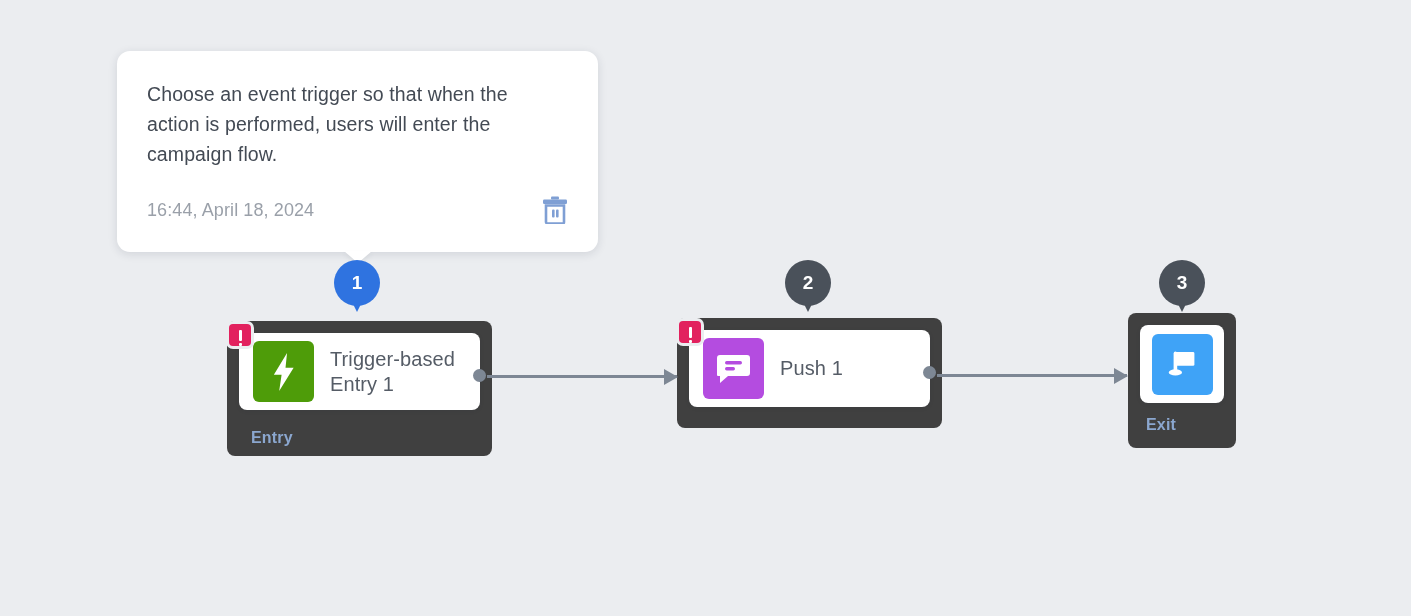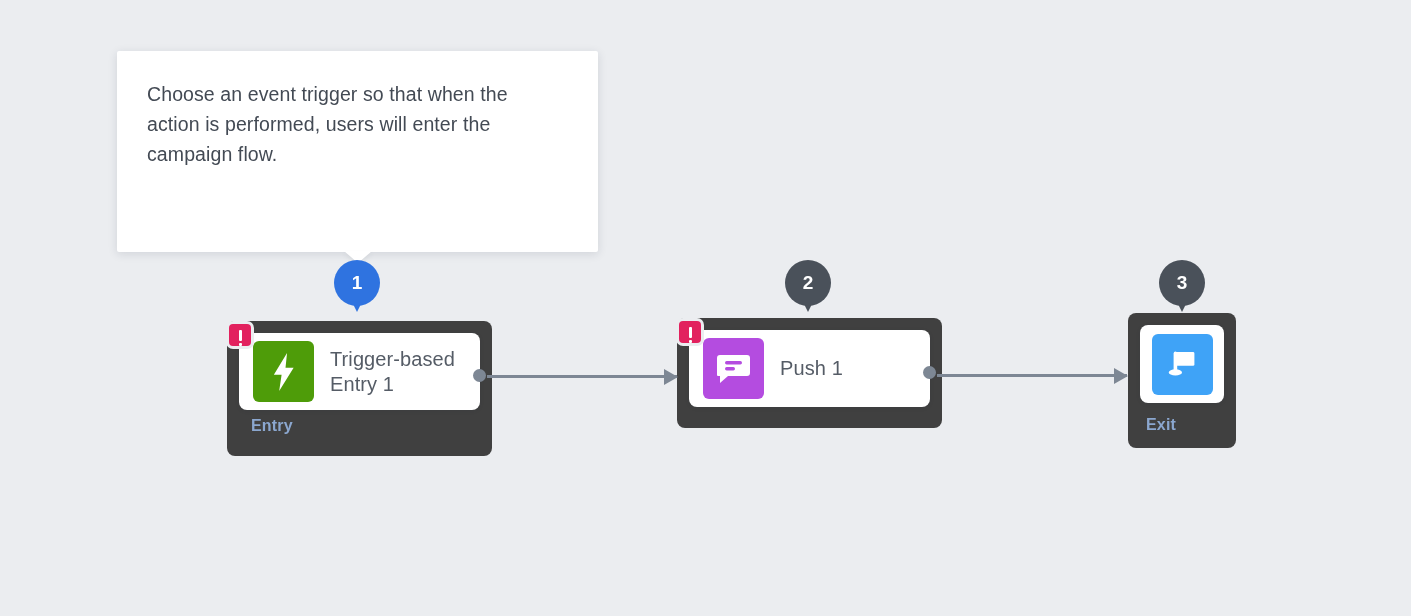--- a/index.html
+++ b/index.html
@@ -23,21 +23,21 @@
   }
 
   
   .tooltip-card {
     position: absolute;
     left: 117px;
     top: 51px;
     width: 481px;
     height: 201px;
     background: #ffffff;
-    border-radius: 2px;
+    border-radius: 13px;
     box-shadow: 0 2px 10px rgba(32, 42, 60, 0.13);
     box-sizing: border-box;
     padding: 28px 19px 0 30px;
   }
   .tooltip-text {
     font-size: 19.5px;
     line-height: 30px;
     color: #434a54;
     letter-spacing: 0.1px;
     width: 390px;
@@ -214,20 +214,30 @@
     border-left: 14px solid #7d8794;
   }
 </style>
 </head>
 <body>
 
 <div id="canvas">
 
   <div class="tooltip-card">
     <div class="tooltip-text">Choose an event trigger so that when the action is performed, users will enter the campaign flow.</div>
+    <div class="tooltip-footer">
+      <div class="tooltip-date">16:44, April 18, 2024</div>
+      <svg class="trash-btn" viewBox="0 0 26 28">
+        <rect x="9" y="0.5" width="8" height="3" rx="1" fill="#7f9fd4"></rect>
+        <rect x="1" y="3.5" width="24" height="4.5" rx="1.2" fill="#7f9fd4"></rect>
+        <path d="M4 9.5 h18 v16.5 a1.6 1.6 0 0 1 -1.6 1.6 h-14.8 a1.6 1.6 0 0 1 -1.6 -1.6 z" fill="none" stroke="#7f9fd4" stroke-width="2.6"></path>
+        <rect x="10" y="13.5" width="2.6" height="8" rx="1" fill="#7f9fd4"></rect>
+        <rect x="14" y="13.5" width="2.6" height="8" rx="1" fill="#7f9fd4"></rect>
+      </svg>
+    </div>
     <div class="tooltip-tail"></div>
   </div>
 
   <div class="pin" style="left:334px; top:260px; --pin-color:#2f73e0;">
     <div class="pin-tip"></div>
     <div class="pin-body"></div>
     <div class="pin-num">1</div>
   </div>
 
   <div class="pin" style="left:785px; top:260px; --pin-color:#4a515a;">
@@ -251,21 +261,21 @@
 
   <div class="node-wrap" style="left:227px; top:321px; width:265px; height:135px;">
     <div class="node-card" style="left:12px; top:12px; width:241px; height:77px; padding:0 14px;">
       <div class="node-icon" style="width:61px; height:61px; background:#4e9c09;">
         <svg width="30" height="38" viewBox="0 0 22 30">
           <path d="M13.4 0 L3 17.2 h6.1 L7.2 30 L18.6 11.6 h-6.4 z" fill="#ffffff"></path>
         </svg>
       </div>
       <div class="node-title">Trigger-based Entry 1</div>
     </div>
-    <div class="node-footer-label" style="left:24px; top:96px;text-align:right;">Entry</div>
+    <div class="node-footer-label" style="left:24px; top:108px;text-align:right;">Entry</div>
     <div class="err-badge" style="left:2px; top:3px;">
       <div class="bang"></div>
     </div>
     <div class="port" style="left:246px; top:48px;"></div>
   </div>
 
   <div class="node-wrap" style="left:677px; top:318px; width:265px; height:110px;">
     <div class="node-card" style="left:12px; top:12px; width:241px; height:77px; padding:4px 14px;">
       <div class="node-icon" style="width:61px; height:61px; background:#b44ce0;">
         <svg width="34" height="32" viewBox="0 0 34 32">

